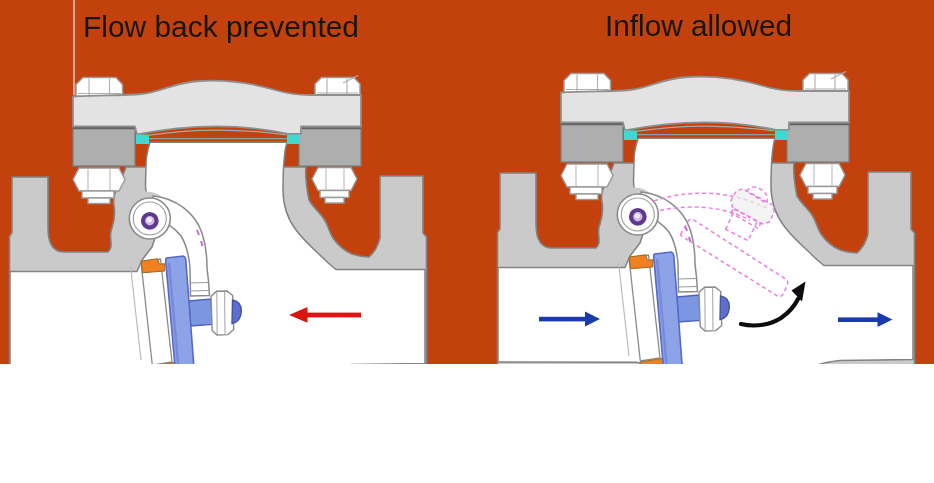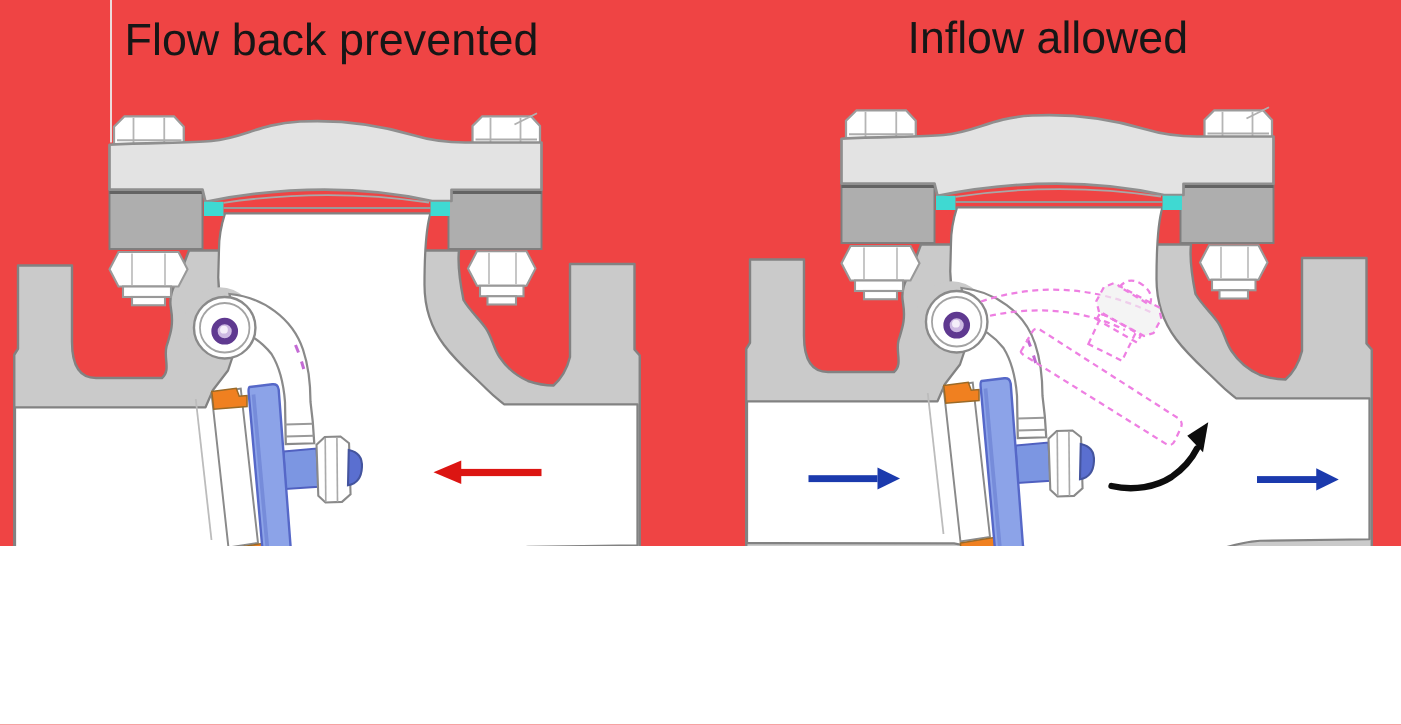--- a/index.html
+++ b/index.html
@@ -1,16 +1,16 @@
 <!DOCTYPE html>
 <html><head>
 <meta charset="utf-8">
 <style>
   html,body{margin:0;padding:0;background:#ffffff;}
-  .wrap{position:relative;width:934px;height:364px;background:#ef4444;overflow:hidden;}
+  .wrap{position:relative;width:934px;height:364px;background:#c2410c;overflow:hidden;}
   svg{position:absolute;left:0;top:0;}
 </style>
 </head>
 <body>
 <div class="wrap">
 <svg width="934" height="483" viewBox="0 0 934 483">
 <defs>
 <g id="valve">
 
   <g fill="#ffffff" stroke="#9c9c9c" stroke-width="1.5">

